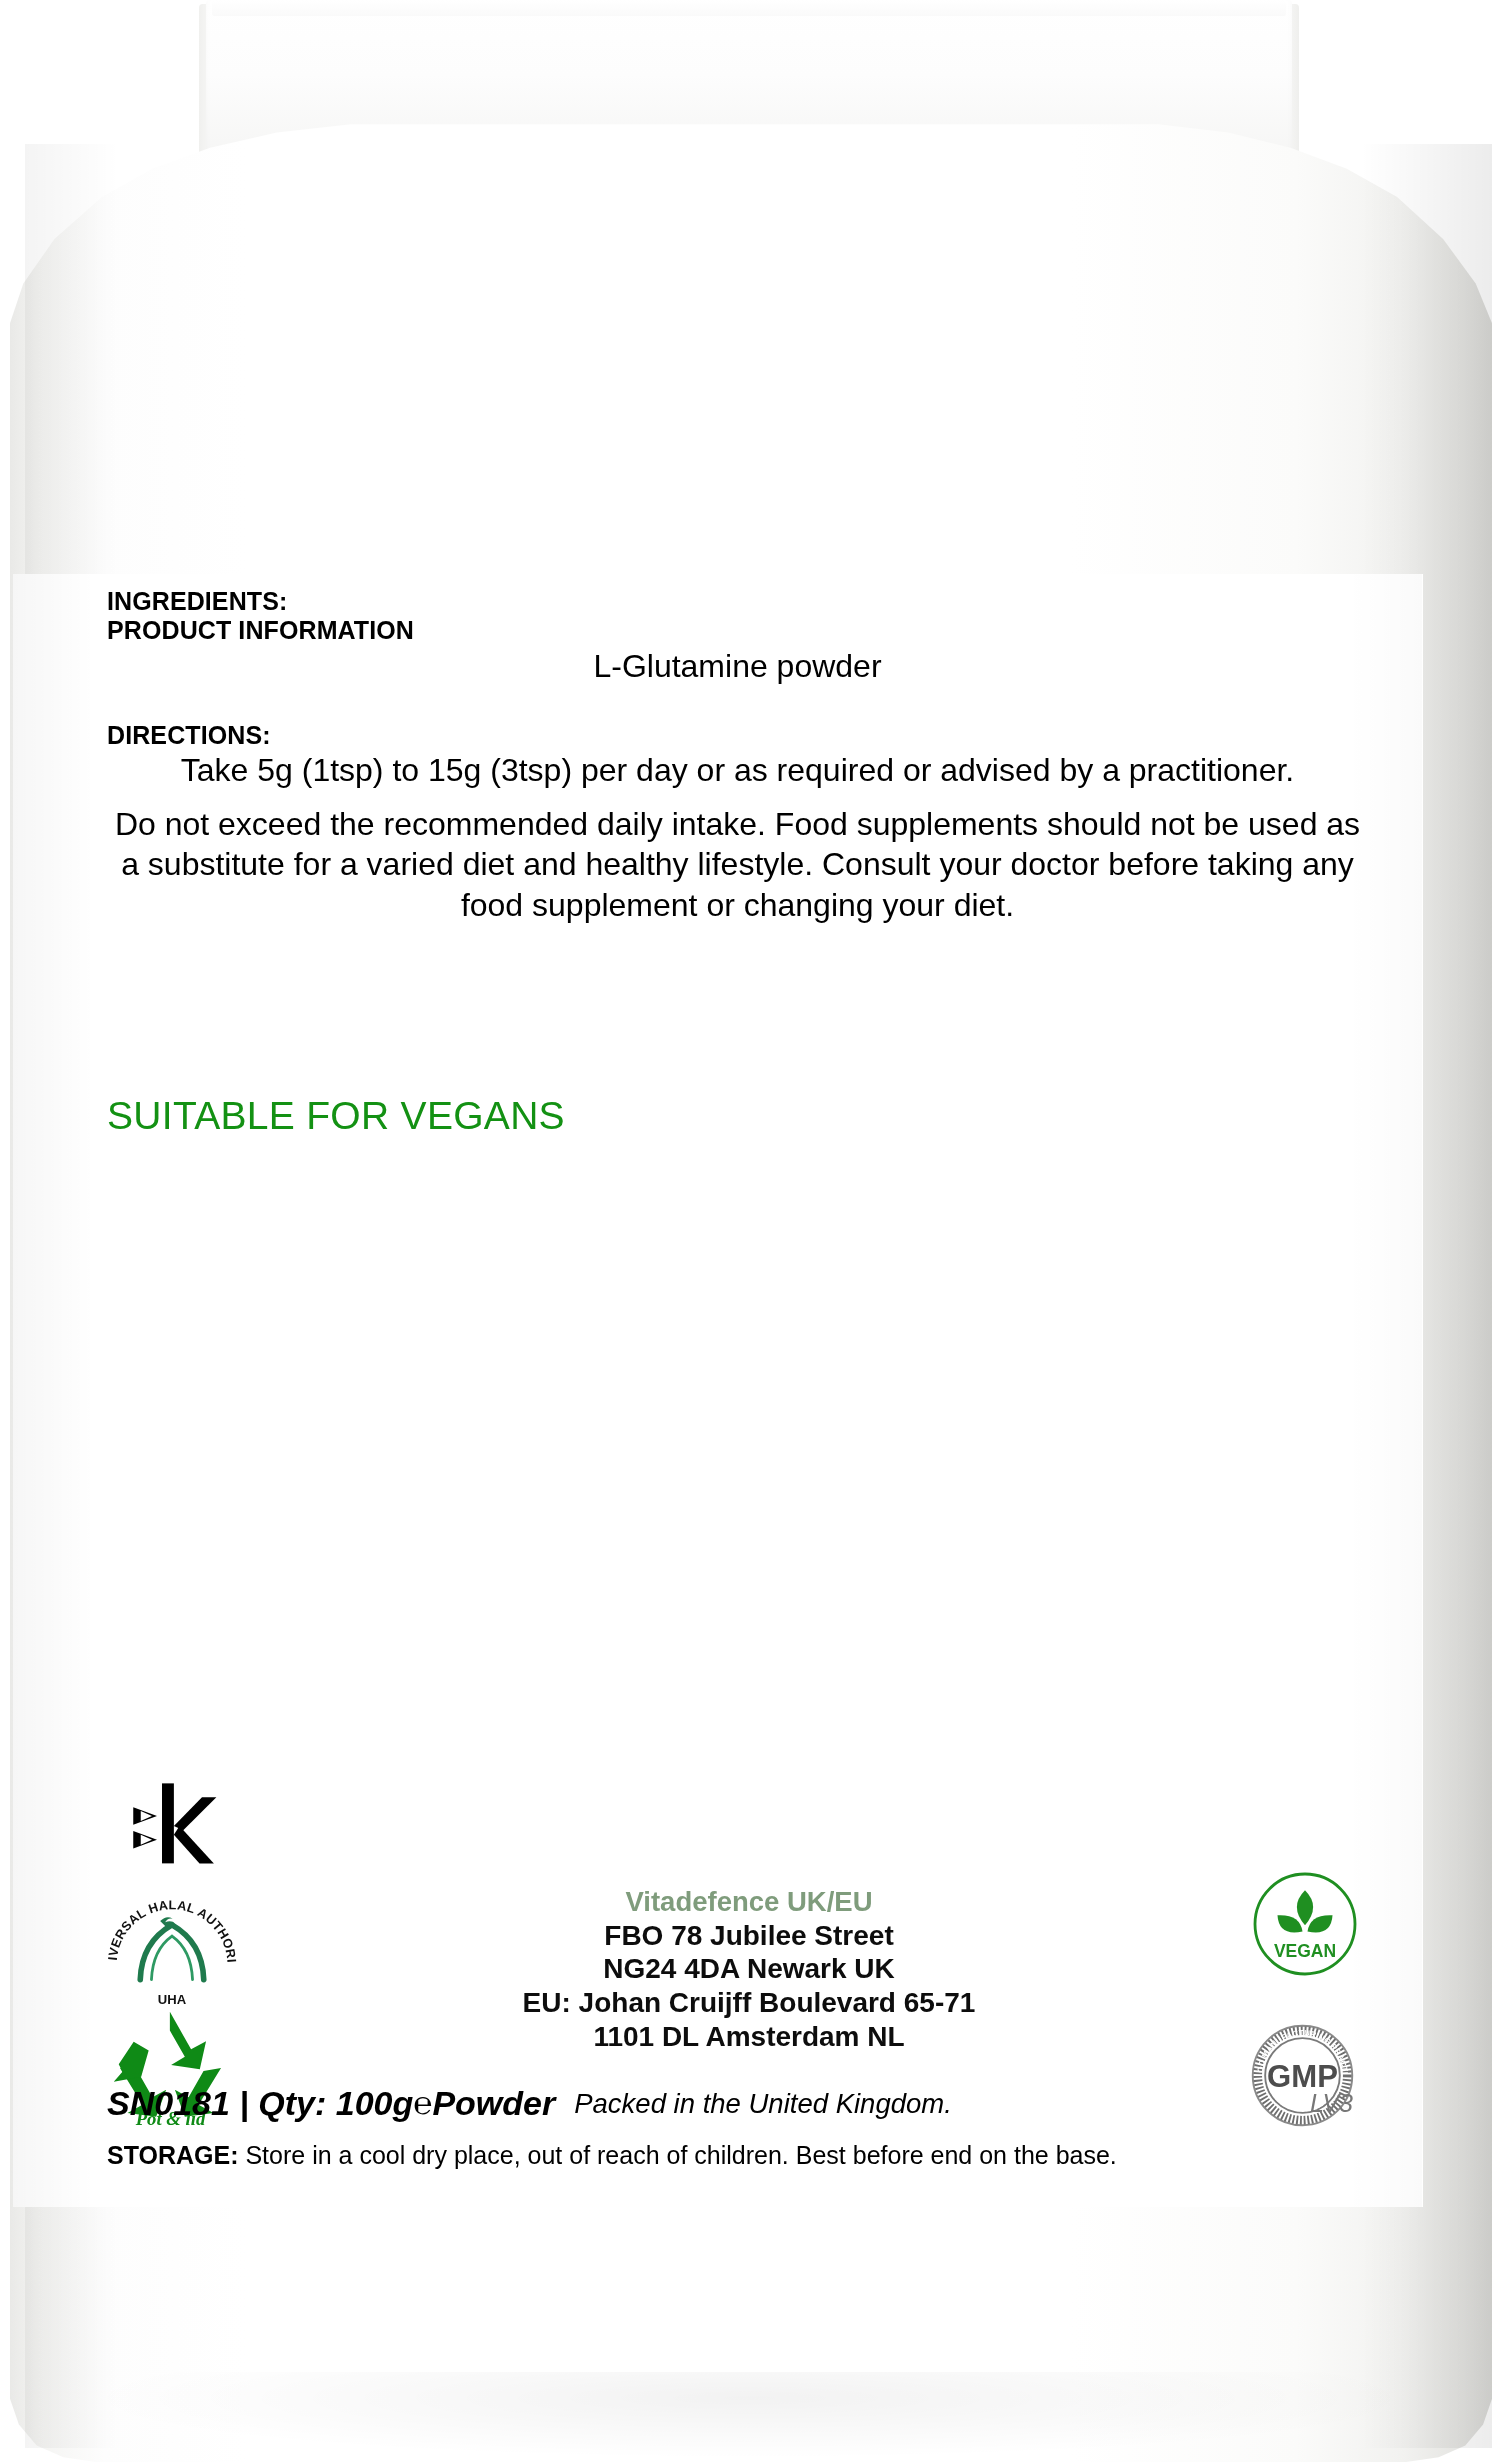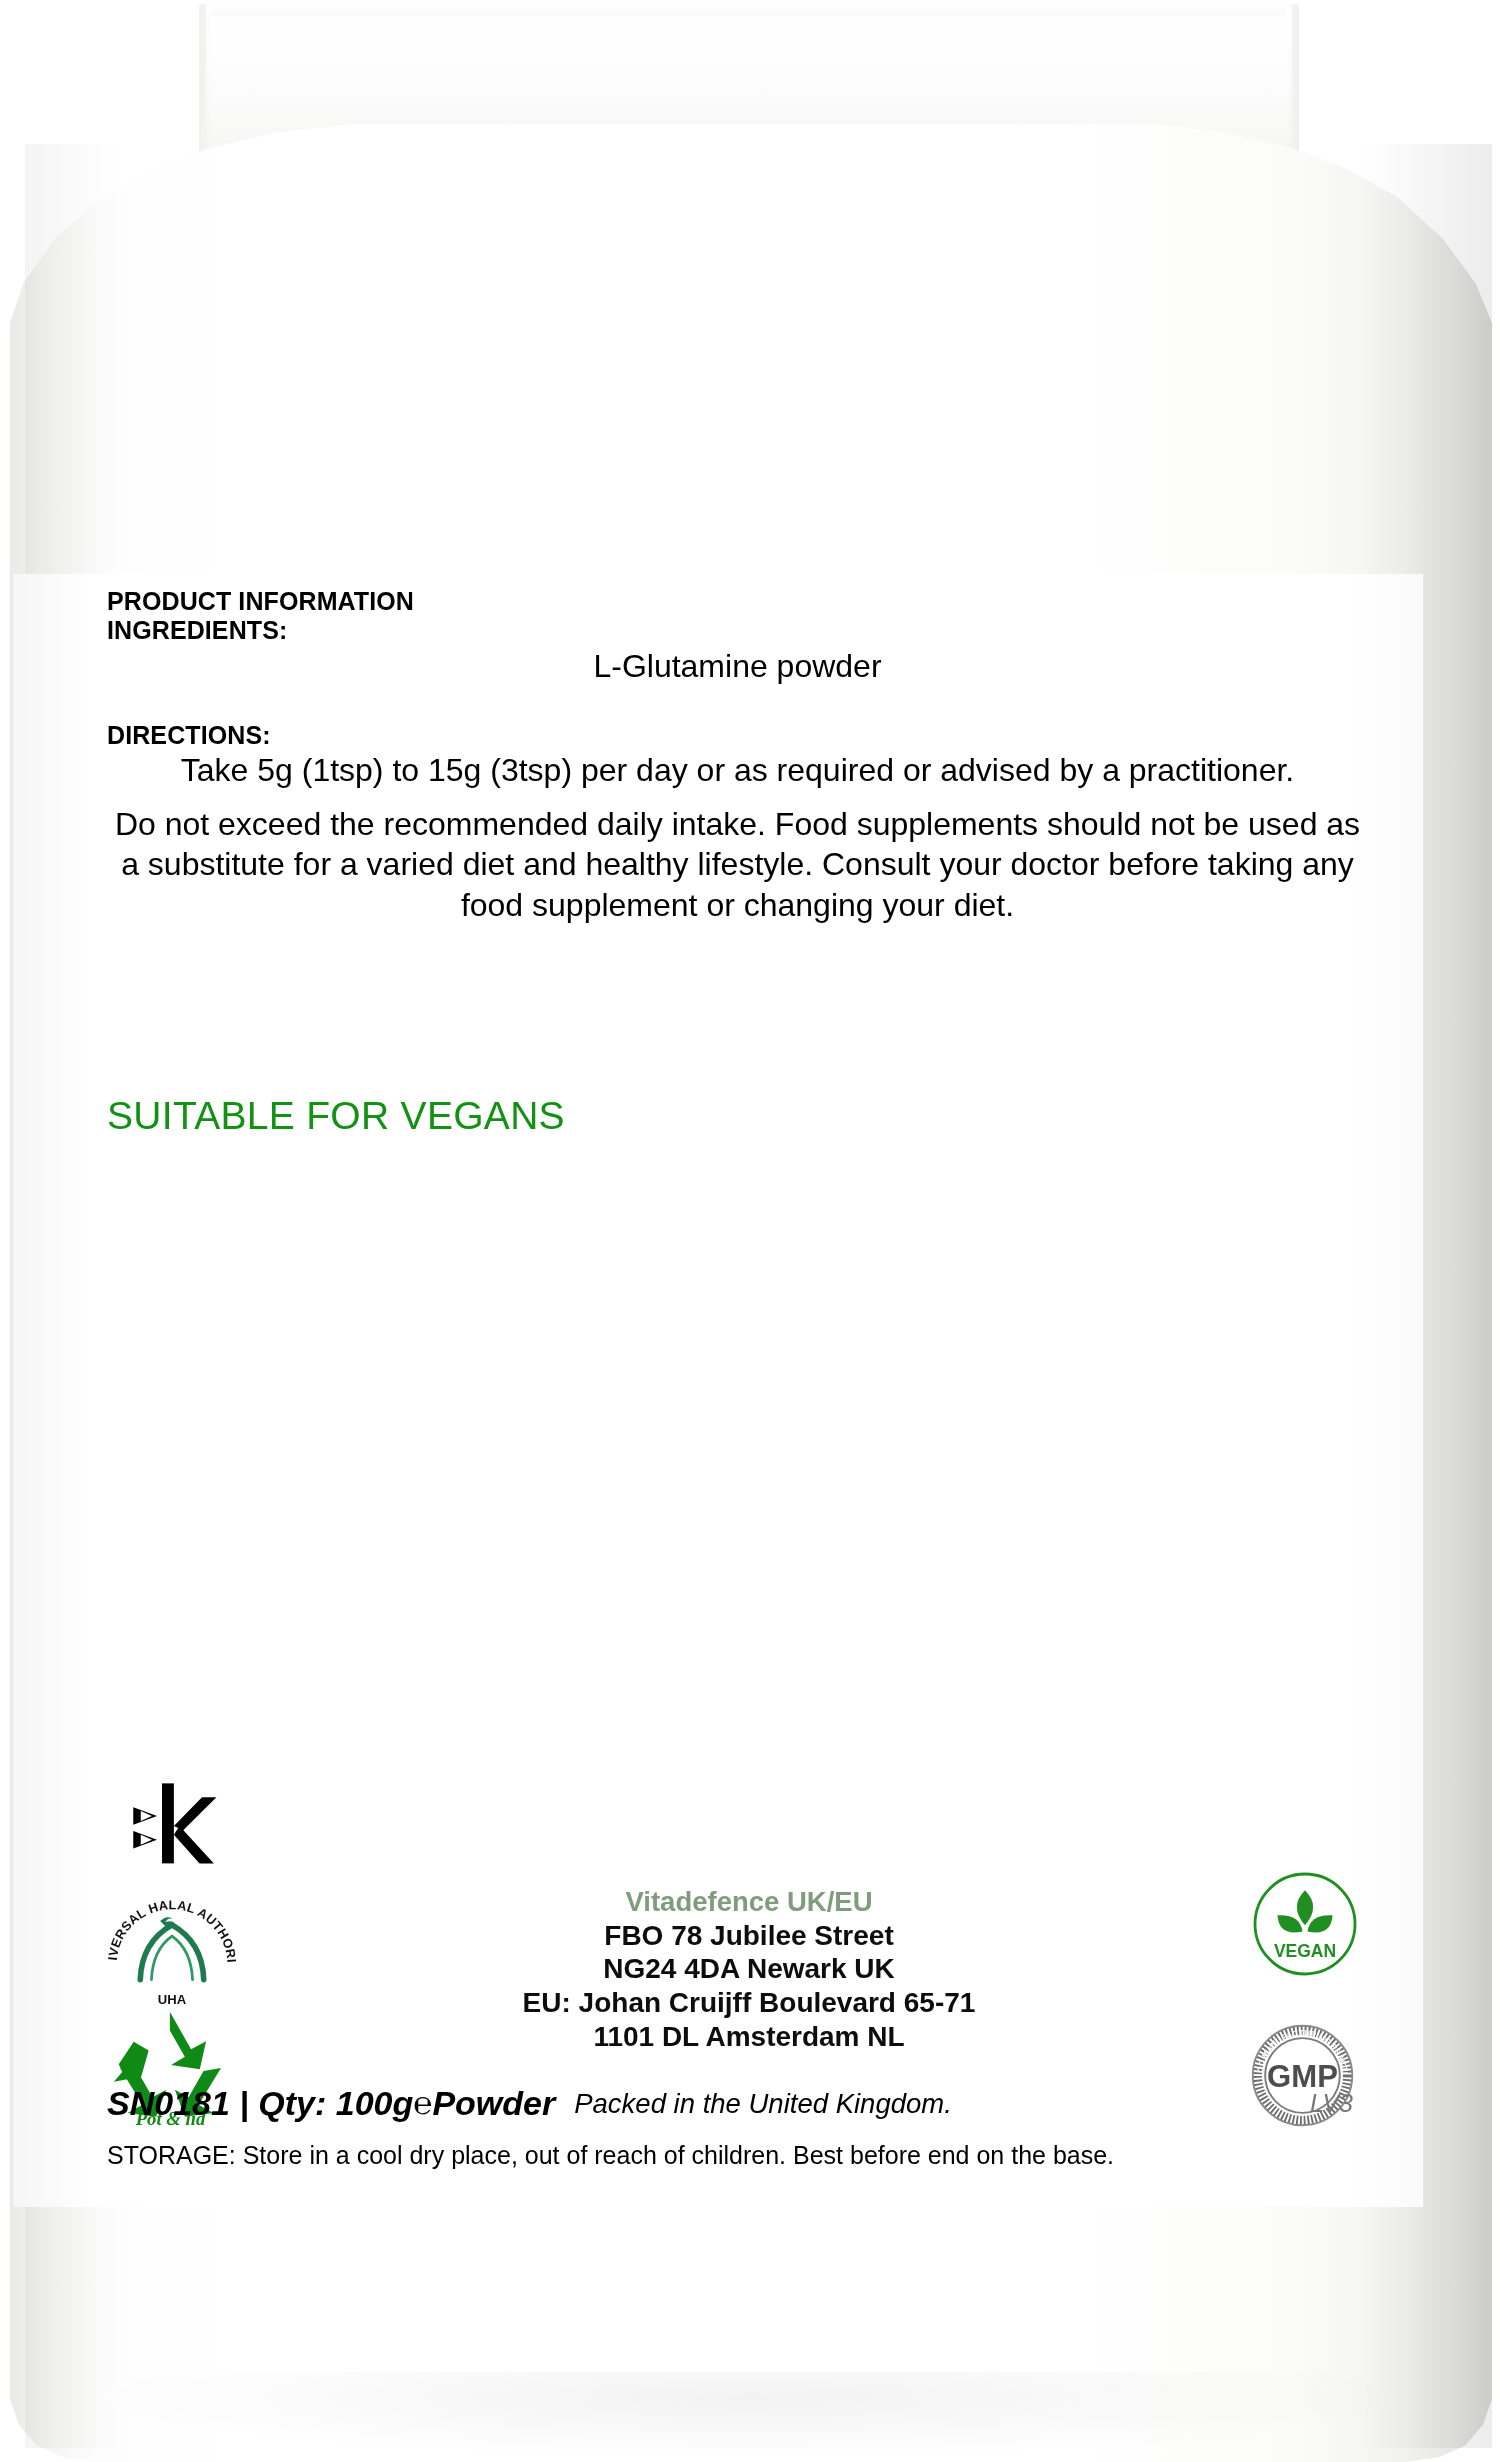--- a/index.html
+++ b/index.html
@@ -280,21 +280,21 @@
 
   .storage-row {
     position: absolute;
     left: 107px;
     top: 2141px;
     width: 1274px;
     font-size: 25px;
     color: #000;
     white-space: nowrap;
   }
-  .storage-row b { font-weight: normal; }
+  .storage-row b { font-weight: bold; }
 
   
   .kosher {
     position: absolute;
     left: 122px;
     top: 1777px;
     width: 100px;
     height: 94px;
   }
   
@@ -346,22 +346,22 @@
   <div class="shoulder-highlight"></div>
   <div class="body-sheen-left"></div>
   <div class="body-sheen-right"></div>
   <div class="bottom-shadow"></div>
 
   <div class="label"></div>
   <div class="label-edge-left"></div>
   <div class="label-edge-right"></div>
 
   <div class="txt-block">
+    <div class="hd">INGREDIENTS:</div>
     <div class="hd">PRODUCT INFORMATION</div>
-    <div class="hd">INGREDIENTS:</div>
     <div class="bd">L-Glutamine powder</div>
     <div class="gap-md"></div>
     <div class="hd">DIRECTIONS:</div>
     <div class="bd">Take 5g (1tsp) to 15g (3tsp) per day or as required or advised by a practitioner.</div>
     <div class="gap-lg"></div>
     <div class="bd">Do not exceed the recommended daily intake. Food supplements should not be used as a substitute for a varied diet and healthy lifestyle. Consult your doctor before taking any food supplement or changing your diet.</div>
   </div>
 
   <div class="center-row">
     <div class="vegan-label">SUITABLE FOR VEGANS</div>

